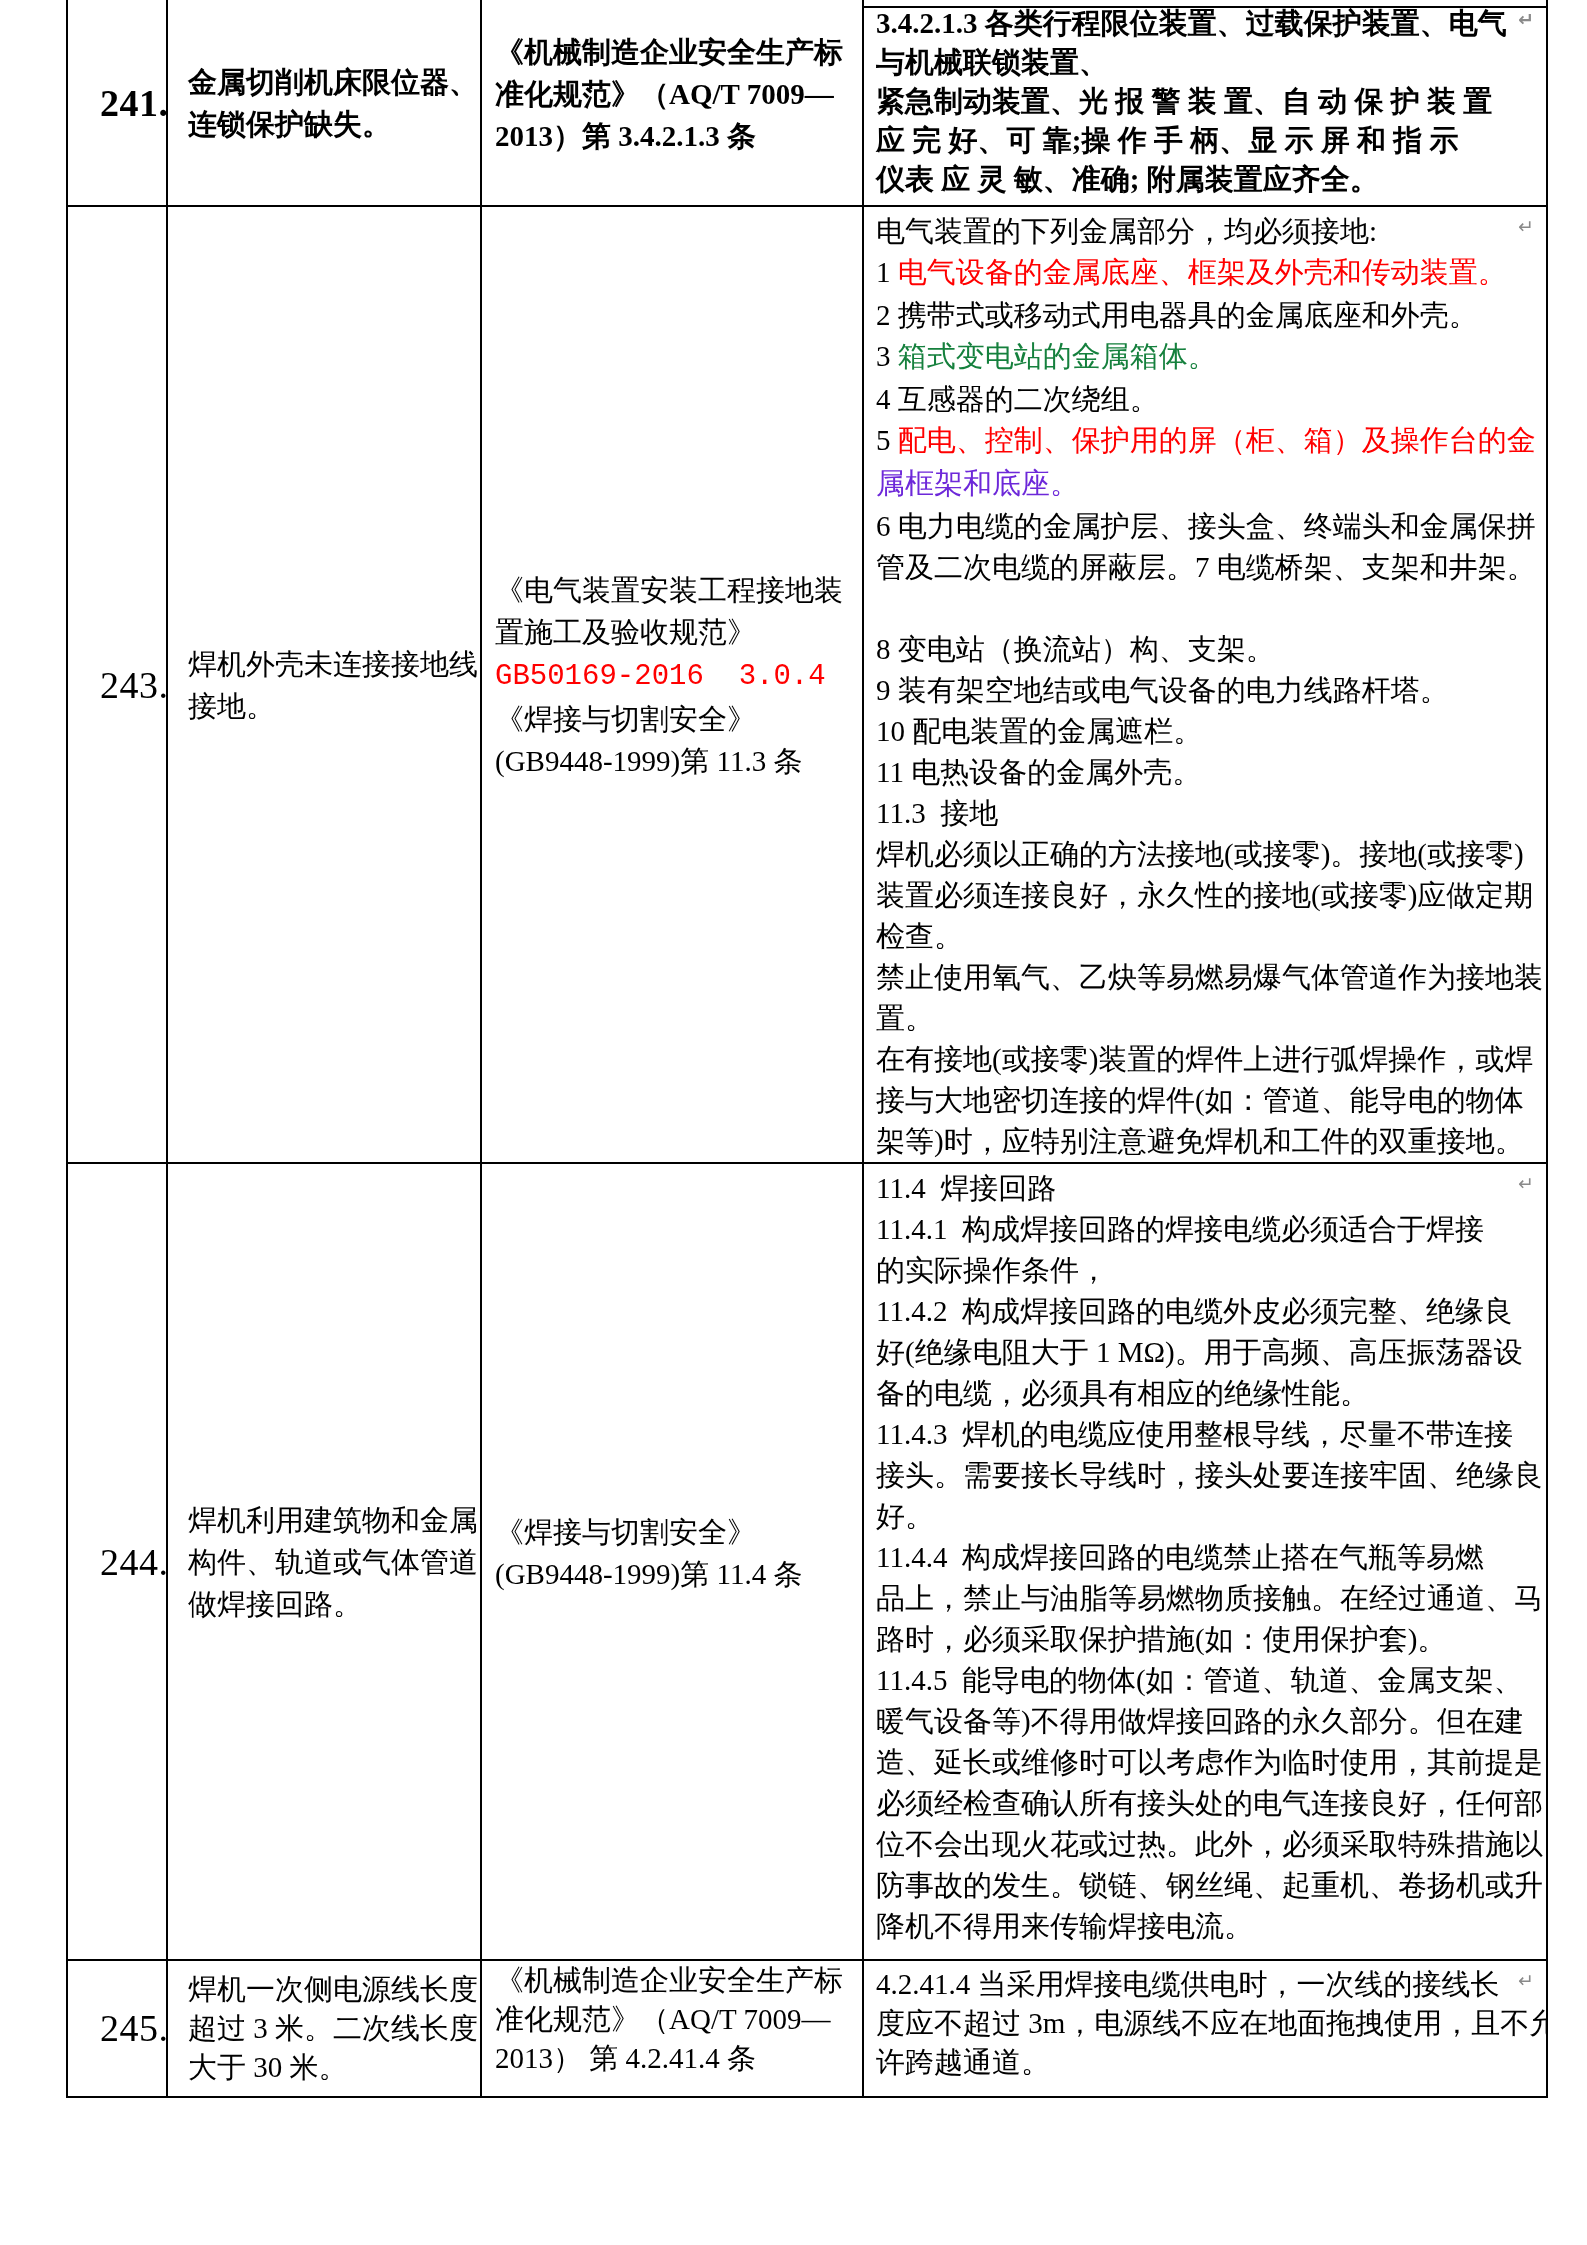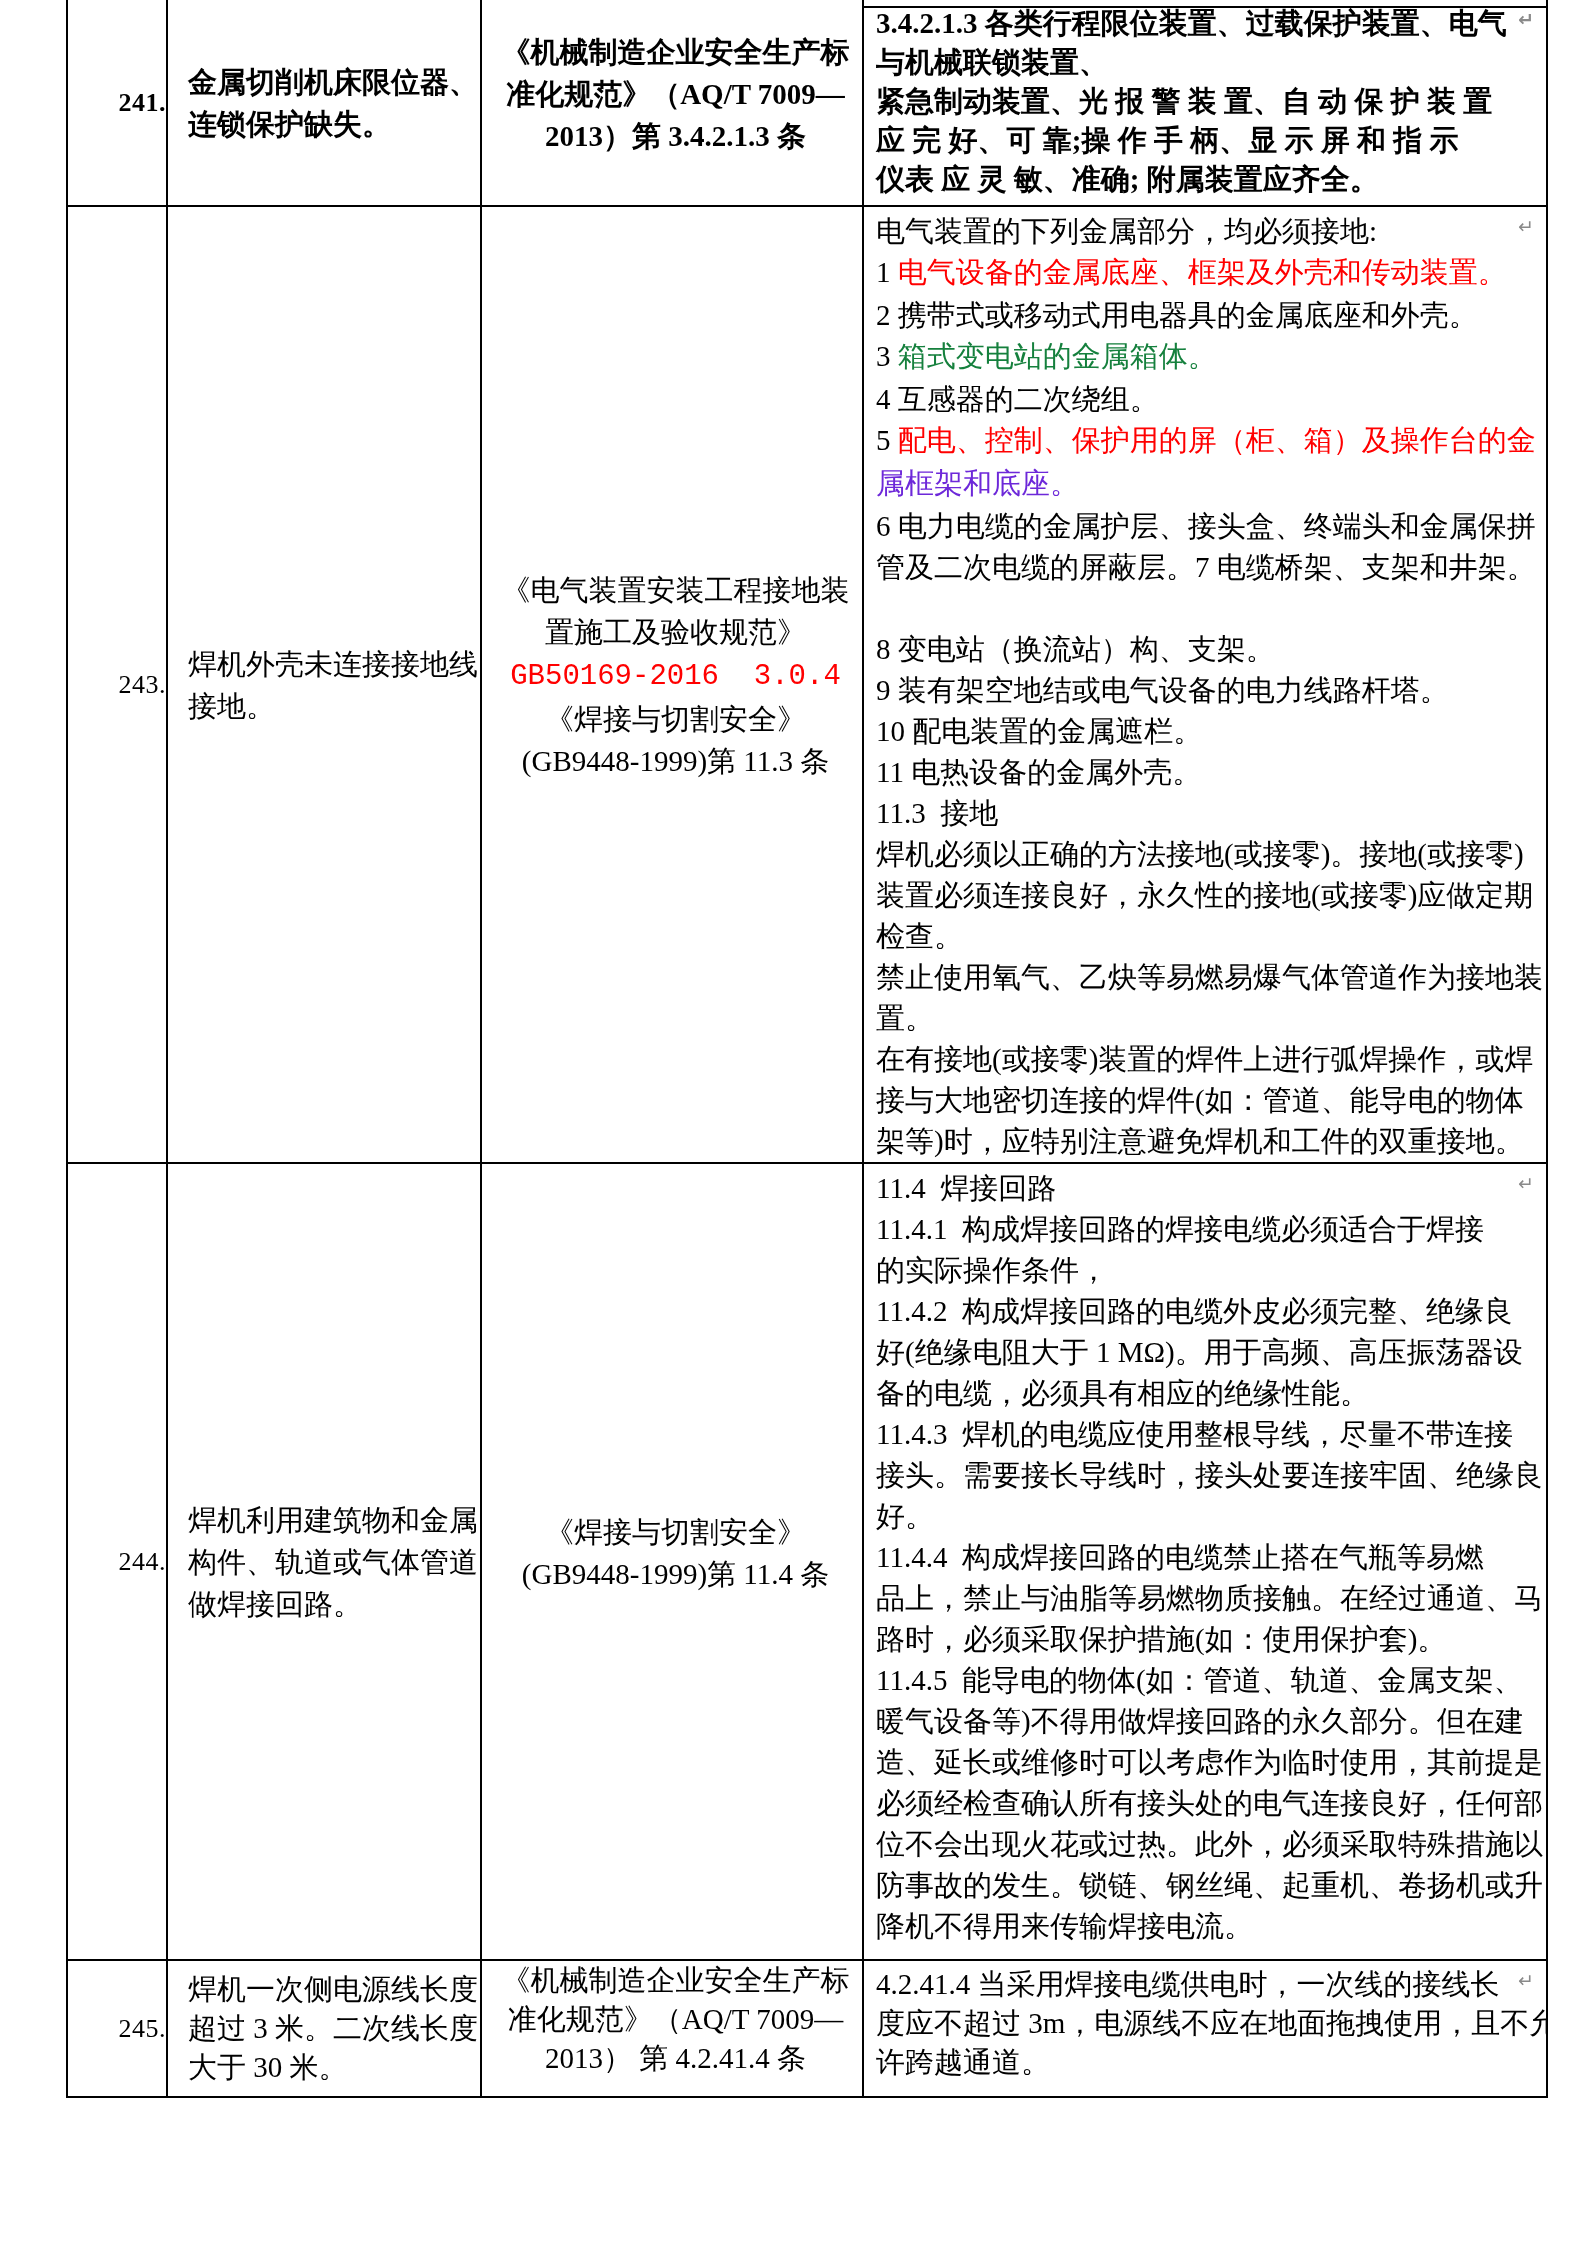--- a/index.html
+++ b/index.html
@@ -10,23 +10,23 @@
   }
   .tablewrap{position:absolute;left:66px;top:0;}
   table{
     border-collapse:collapse;table-layout:fixed;width:1480px;
   }
   td{
     border:2px solid #000;vertical-align:middle;
     font-size:29px;padding:0;overflow:hidden;
   }
   tr.row-241 td{border-top:none;font-weight:bold;} 
-  td.num{ text-align:right;font-size:26px;letter-spacing:0.5px; }
+  td.num{ text-align:left;font-size:38px;letter-spacing:0.5px;padding-left:32px; }
   td.issue{ padding:0 8px 0 20px;line-height:42px; }
-  td.ref{ padding:0 6px 18px 13px;line-height:42px;text-align:center; }
+  td.ref{ padding:0 6px 18px 13px;line-height:42px; }
   td.detail{
     vertical-align:top;padding:4px 4px 0 12px;line-height:41px;position:relative;
   }
   tr.row-241 td.detail{line-height:39px;}
   tr.row-245 td{line-height:39px;}
   tr.row-241{height:206px;}
   tr.row-242{height:89px;}
   tr.row-243{height:955px;}
   tr.row-244{height:797px;}
   tr.row-245{height:125px;}

